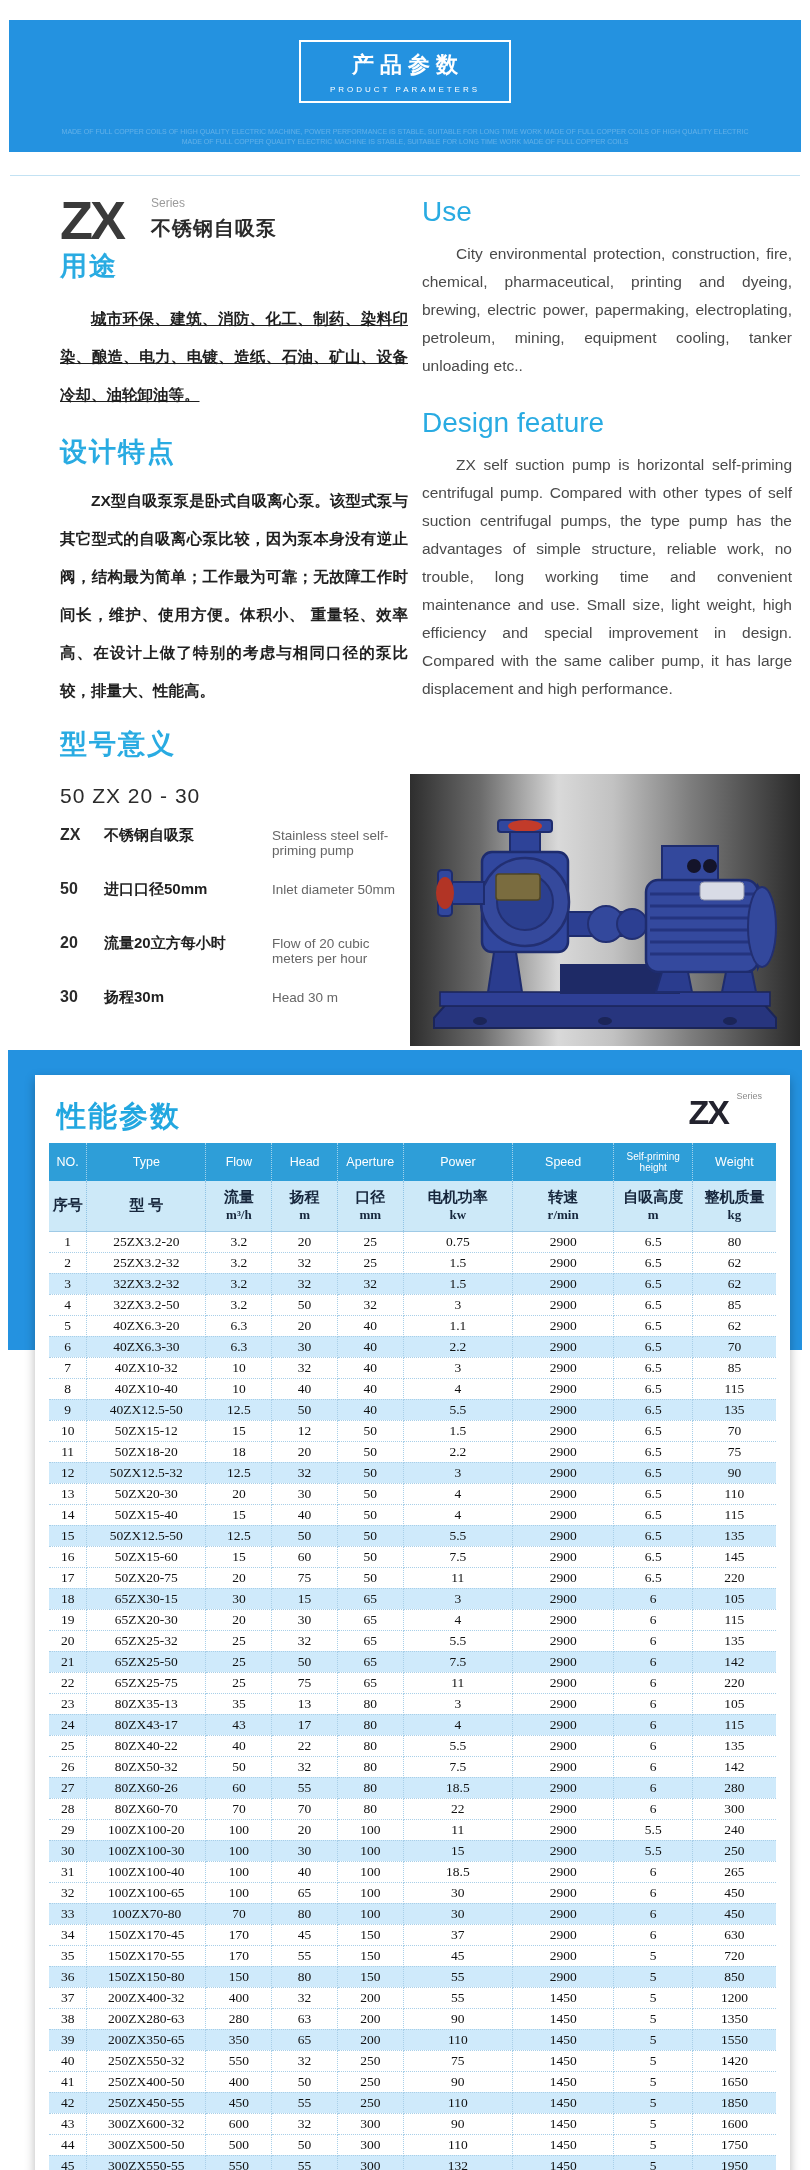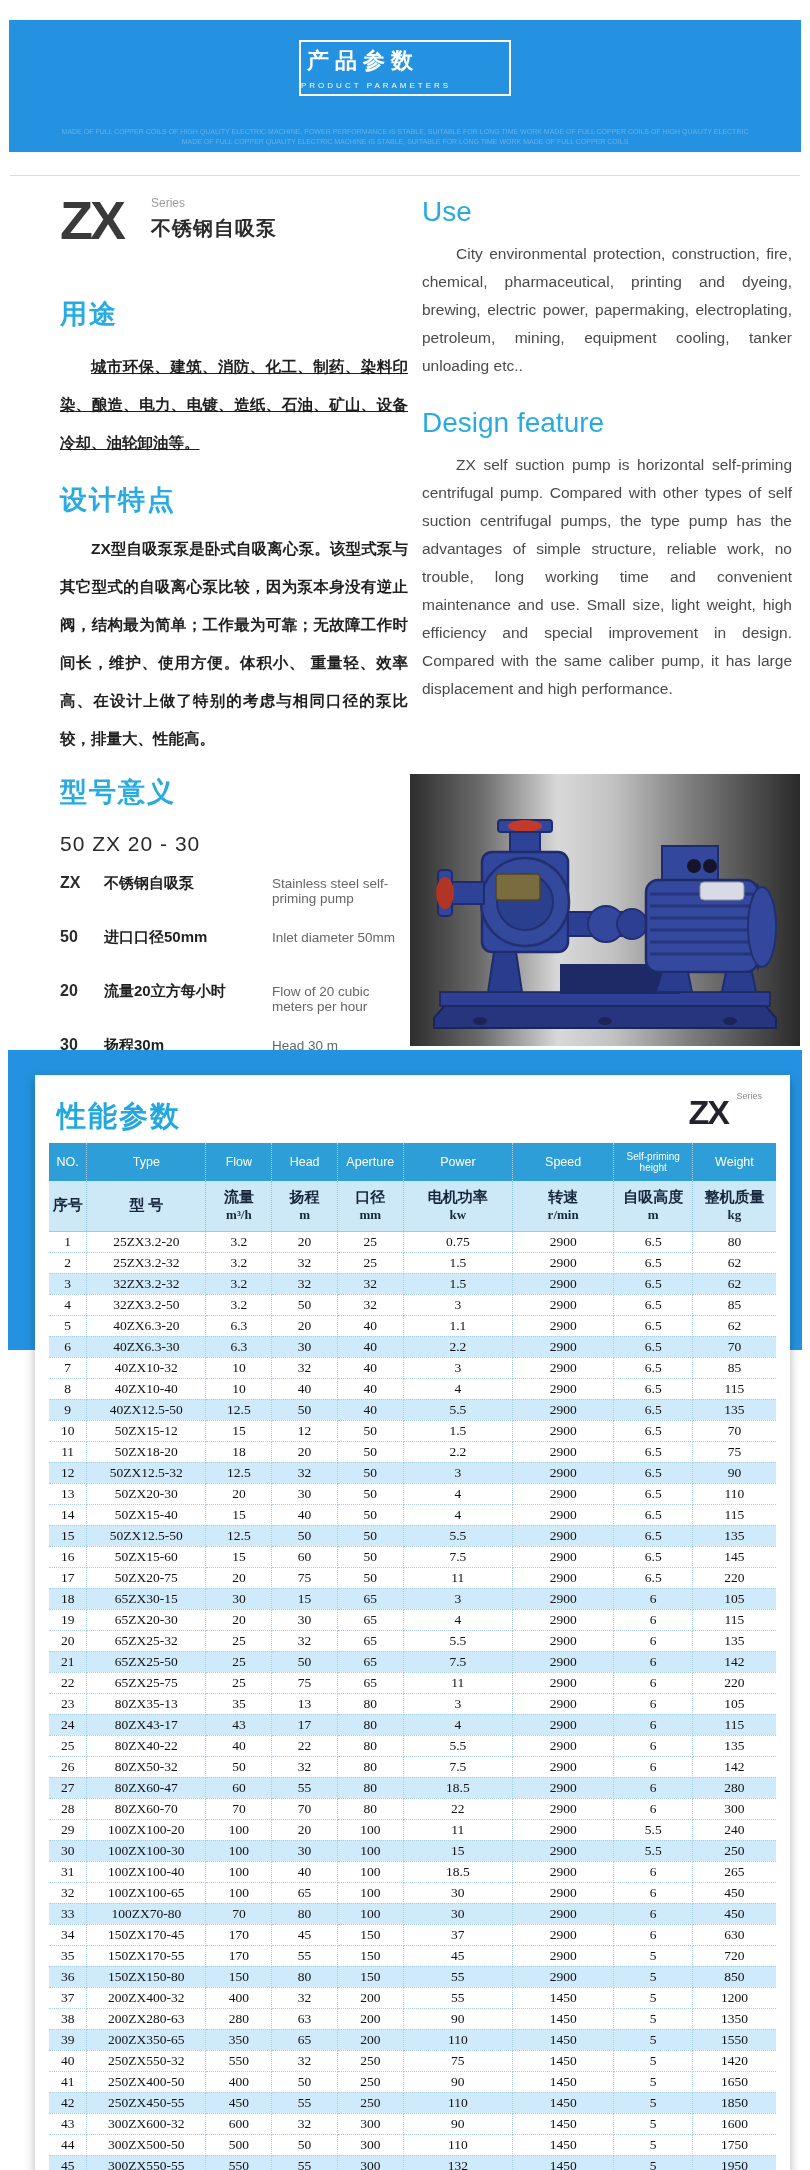--- a/index.html
+++ b/index.html
@@ -9,37 +9,37 @@
     --zebra:#cfeafb;
     --hdr2:#cde9f8;
   }
   *{margin:0;padding:0;box-sizing:border-box;}
   html,body{background:#ffffff;}
   body{font-family:"Liberation Sans",sans-serif;color:#222;}
   #page{position:relative;width:810px;height:2170px;background:#fff;overflow:hidden;margin:0 auto;}
 
   
   .top-banner{position:absolute;left:9px;top:20px;width:792px;height:132px;background:var(--accent);}
-  .banner-box{width:212px;height:56px;margin:20px auto 0;border:2px solid #ffffff;display:flex;flex-direction:column;align-items:flex-start;justify-content:center;}
+  .banner-box{width:212px;height:63px;margin:20px auto 0;border:2px solid #ffffff;display:flex;flex-direction:column;align-items:center;justify-content:center;}
   .banner-title{color:#fff;font-size:22px;font-weight:bold;letter-spacing:6px;text-indent:6px;}
   .banner-sub{color:#fff;font-size:8px;letter-spacing:3px;margin-top:5px;}
   .banner-taglines{position:absolute;left:0;bottom:5px;width:100%;text-align:center;color:rgba(255,255,255,0.28);font-size:7px;line-height:10px;white-space:nowrap;overflow:hidden;}
 
   .divider{position:absolute;left:10px;top:175px;width:790px;height:1px;background:#c3e2f3;}
 
   
   .left-col{position:absolute;left:60px;top:192px;width:348px;}
   .brand-row{display:flex;align-items:flex-start;}
   .brand-logo{font-size:54px;font-weight:900;letter-spacing:-3px;color:#3a3a3a;line-height:56px;}
   .brand-right{margin-left:28px;padding-top:4px;}
   .brand-series{font-size:12px;color:#9a9a9a;}
   .brand-name{font-size:20px;font-weight:bold;color:#2b2b2b;margin-top:5px;letter-spacing:1px;}
   .sec-h-cn{font-size:27px;font-weight:bold;color:var(--cyan);letter-spacing:2px;}
   .para-cn{font-size:15.5px;line-height:38px;font-weight:600;color:#1f1f1f;text-align:justify;text-indent:2em;}
-  .mt-use{margin-top:48px;} .mt-usepara{margin-top:16px;text-decoration:underline;}
+  .mt-use{} .mt-usepara{margin-top:16px;text-decoration:underline;}
   .mt-design{margin-top:20px;} .mt-designpara{margin-top:12px;}
   .mt-model{margin-top:16px;}
   .model-code{font-size:21px;font-weight:normal;color:#2b2b2b;margin-top:22px;letter-spacing:1px;}
   .model-rows{margin-top:18px;}
   .model-row{display:flex;align-items:baseline;min-height:54px;}
   .model-row .code{width:44px;font-size:16px;font-weight:bold;color:#2b2b2b;flex:0 0 44px;}
   .model-row .cn{width:168px;font-size:15px;font-weight:bold;color:#1f1f1f;flex:0 0 168px;}
   .model-row .en{font-size:13.5px;color:#666;}
 
   
@@ -549,21 +549,21 @@
             <td>50</td>
             <td>32</td>
             <td>80</td>
             <td>7.5</td>
             <td>2900</td>
             <td>6</td>
             <td>142</td>
           </tr>
           <tr class="hl">
             <td>27</td>
-            <td>80ZX60-47</td>
+            <td>80ZX60-26</td>
             <td>60</td>
             <td>55</td>
             <td>80</td>
             <td>18.5</td>
             <td>2900</td>
             <td>6</td>
             <td>280</td>
           </tr>
           <tr>
             <td>28</td>

